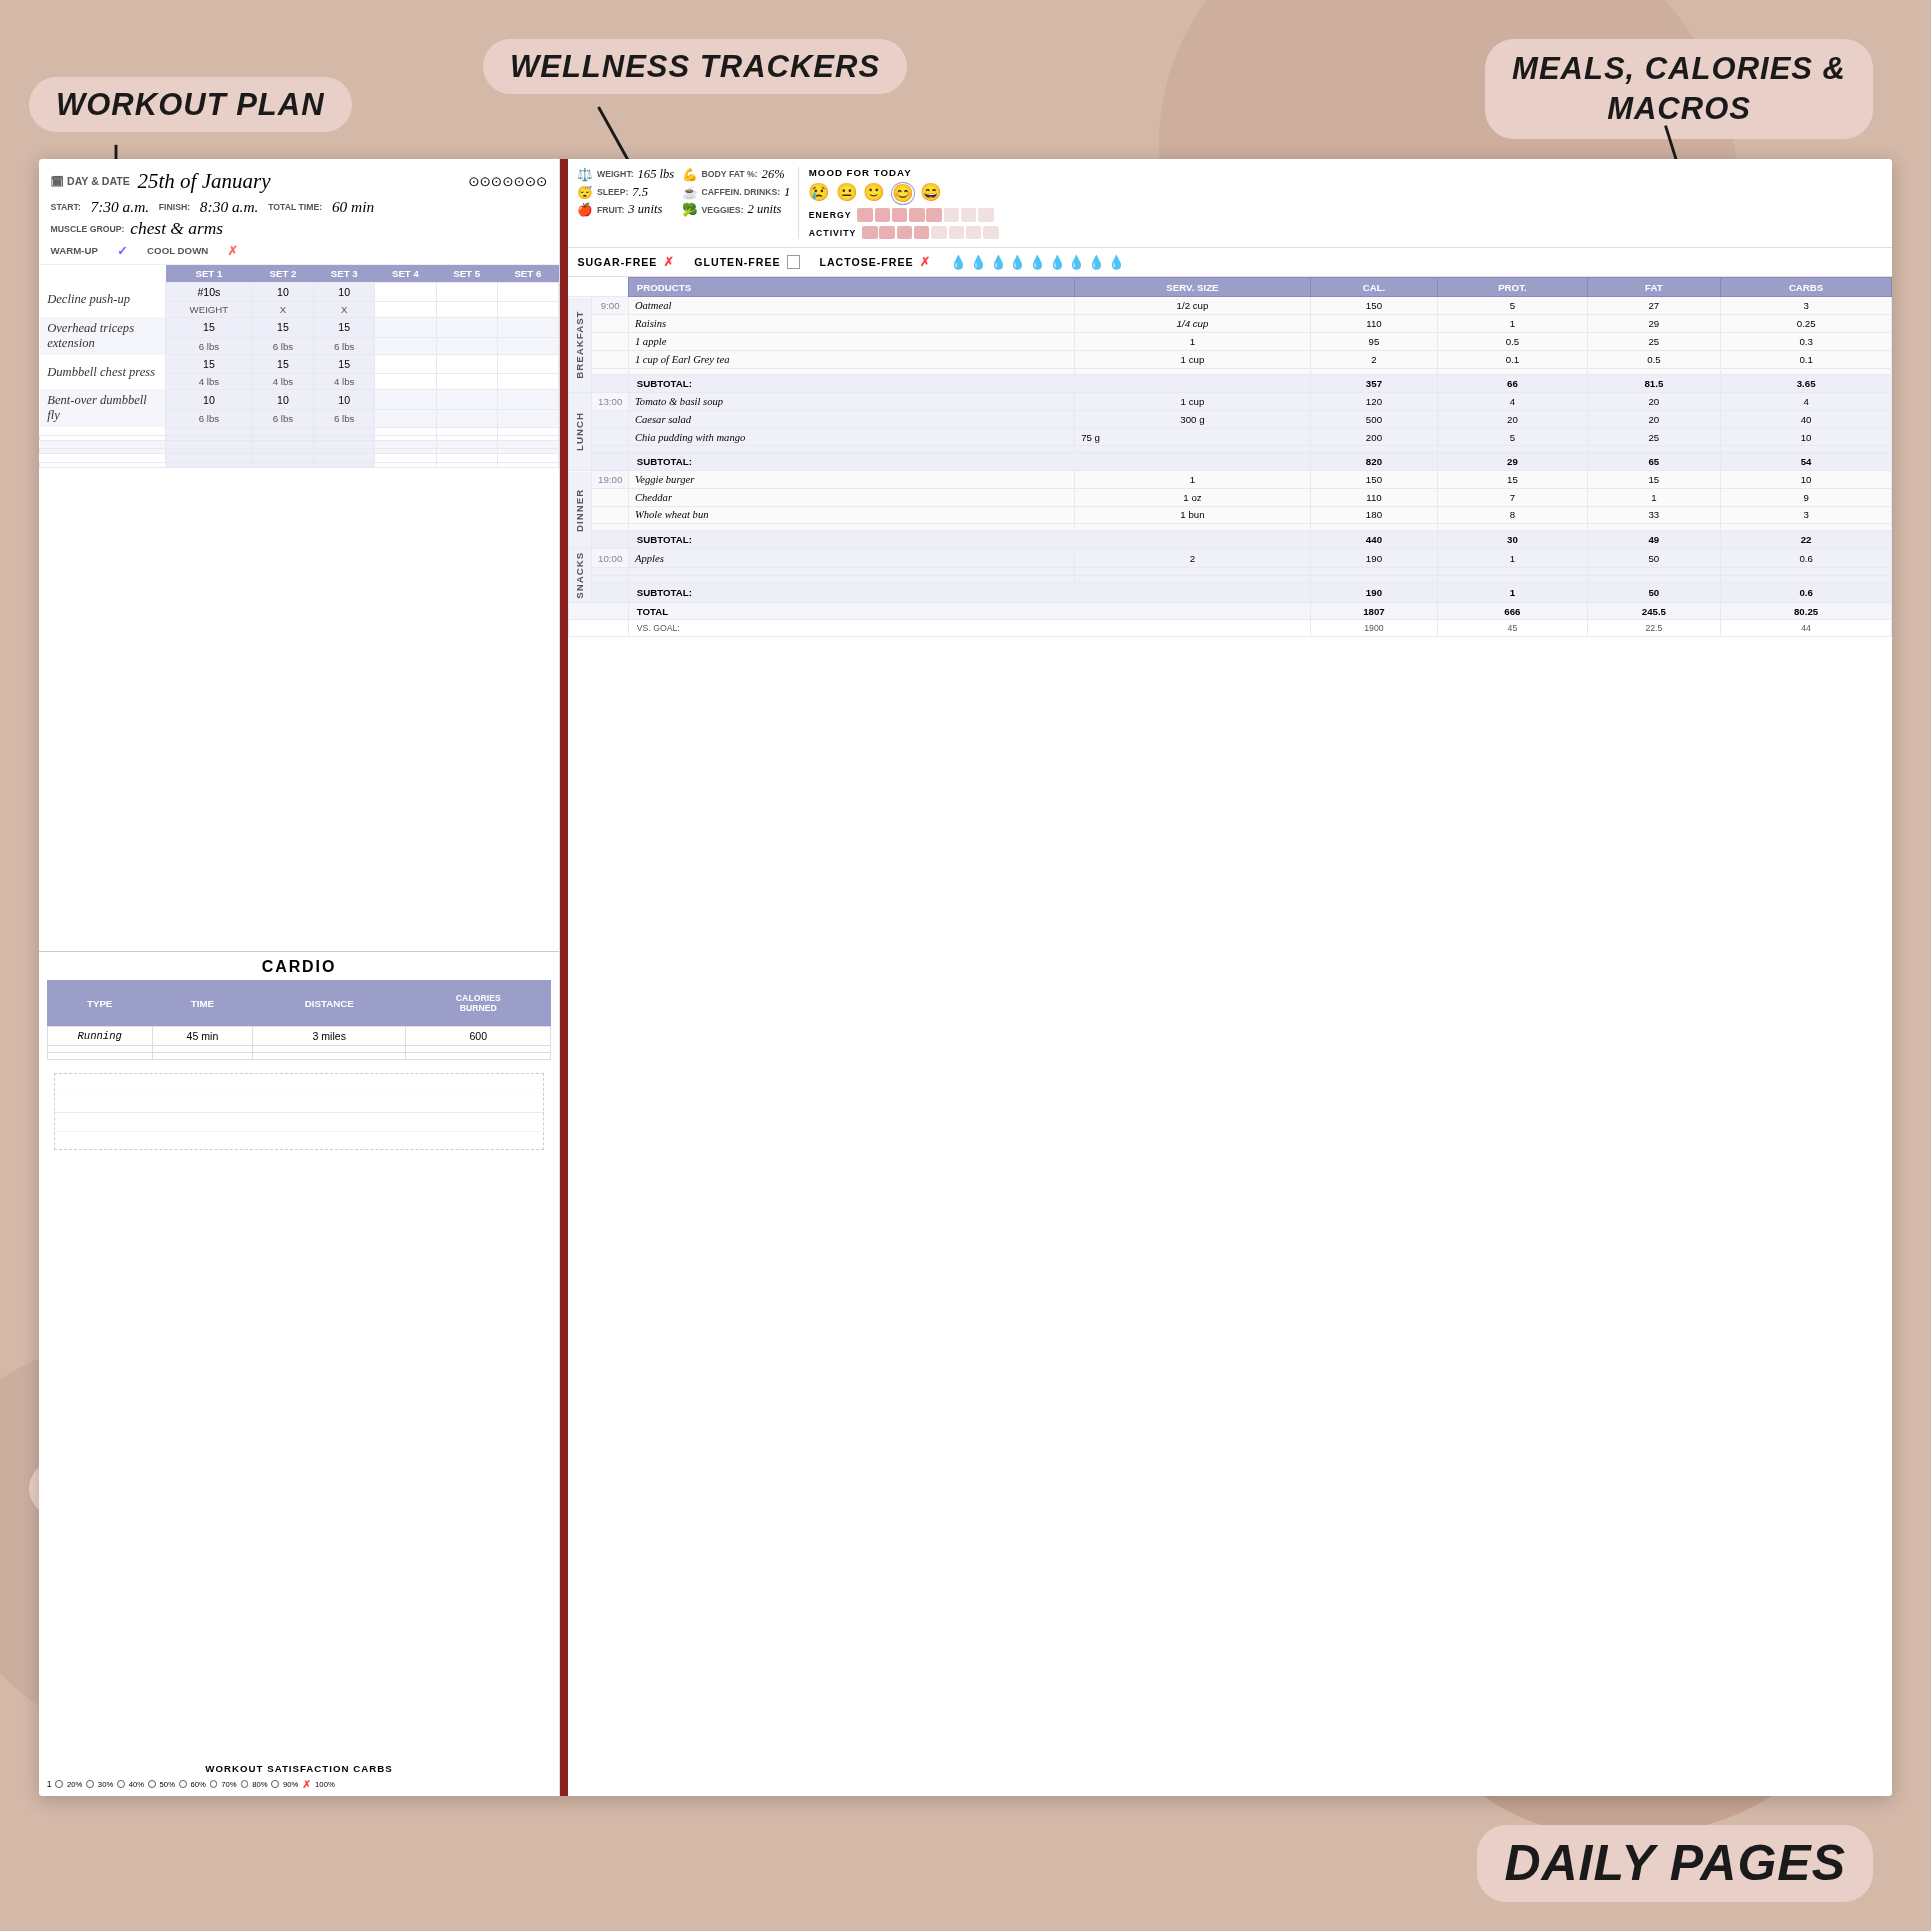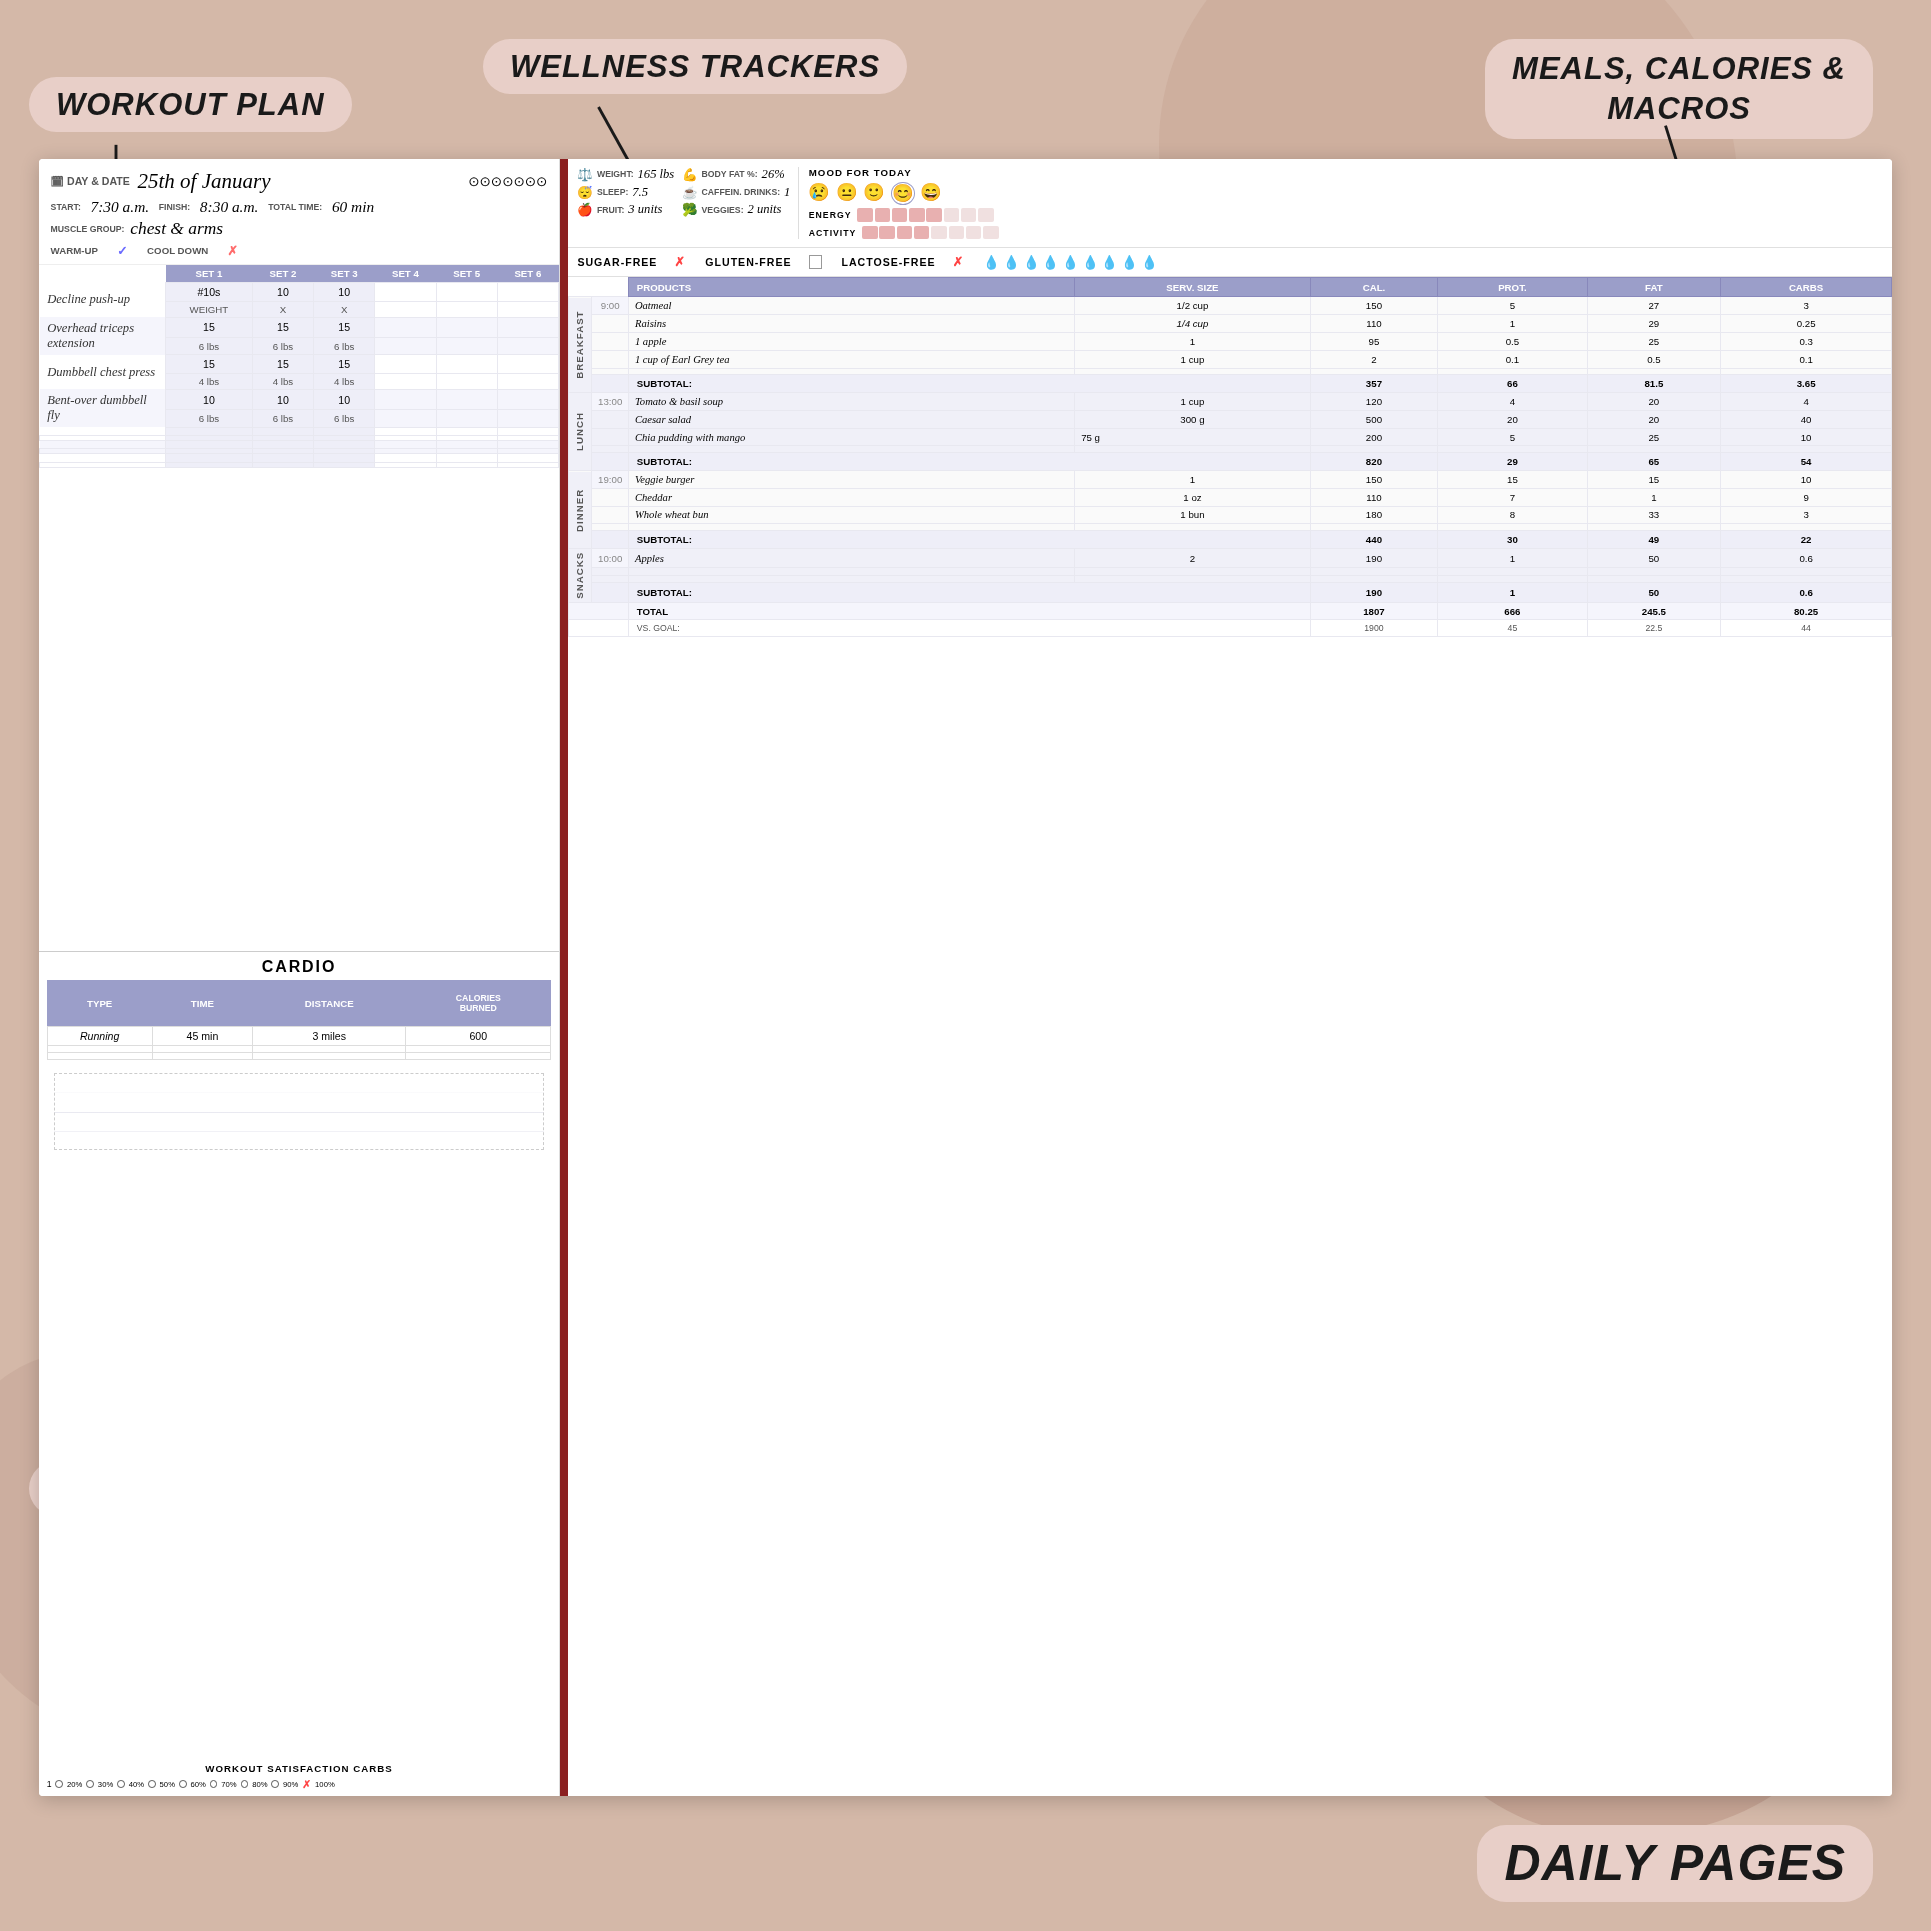--- a/index.html
+++ b/index.html
@@ -319,21 +319,21 @@
 
     
     .diet-row {
       display: flex; align-items: center; gap: 19.3px;
       padding: 5.8px 9.7px;
       border-bottom: 1px solid #e0e0e0;
       font-size: 10.6px;
       font-weight: bold;
       letter-spacing: 1px;
     }
-    .diet-item { display: flex; align-items: center; gap: 17px; }
+    .diet-item { display: flex; align-items: center; gap: 6px; }
     .diet-x { color: #ff4444; font-size: 12.6px; font-weight: bold; }
     .water-icons { display: flex; gap: 1.9px; }
     .water-drop { color: #6bb0d0; font-size: 13.5px; }
     .water-drop-empty { color: #c0d8e8; font-size: 13.5px; }
 
     
     .meals-table-wrap {
       flex: 1;
       overflow: hidden;
     }
@@ -635,21 +635,21 @@
         <thead>
           <tr>
             <th class="cardio-header">TYPE</th>
             <th class="cardio-header">TIME</th>
             <th class="cardio-header">DISTANCE</th>
             <th class="cardio-header" style="font-size:8.7px;">CALORIES<br>BURNED</th>
           </tr>
         </thead>
         <tbody>
           <tr>
-            <td class="cardio-data" style="font-style:italic;font-family:Liberation Sans, sans-serif;margin-left:21px;">Running</td>
+            <td class="cardio-data" style="font-style:italic;font-family:Liberation Mono, monospace;margin-left:21px;">Running</td>
             <td class="cardio-data">45 min</td>
             <td class="cardio-data">3 miles</td>
             <td class="cardio-data">600</td>
           </tr>
           <tr>
             <td class="cardio-data"></td>
             <td class="cardio-data"></td>
             <td class="cardio-data"></td>
             <td class="cardio-data"></td>
           </tr>

